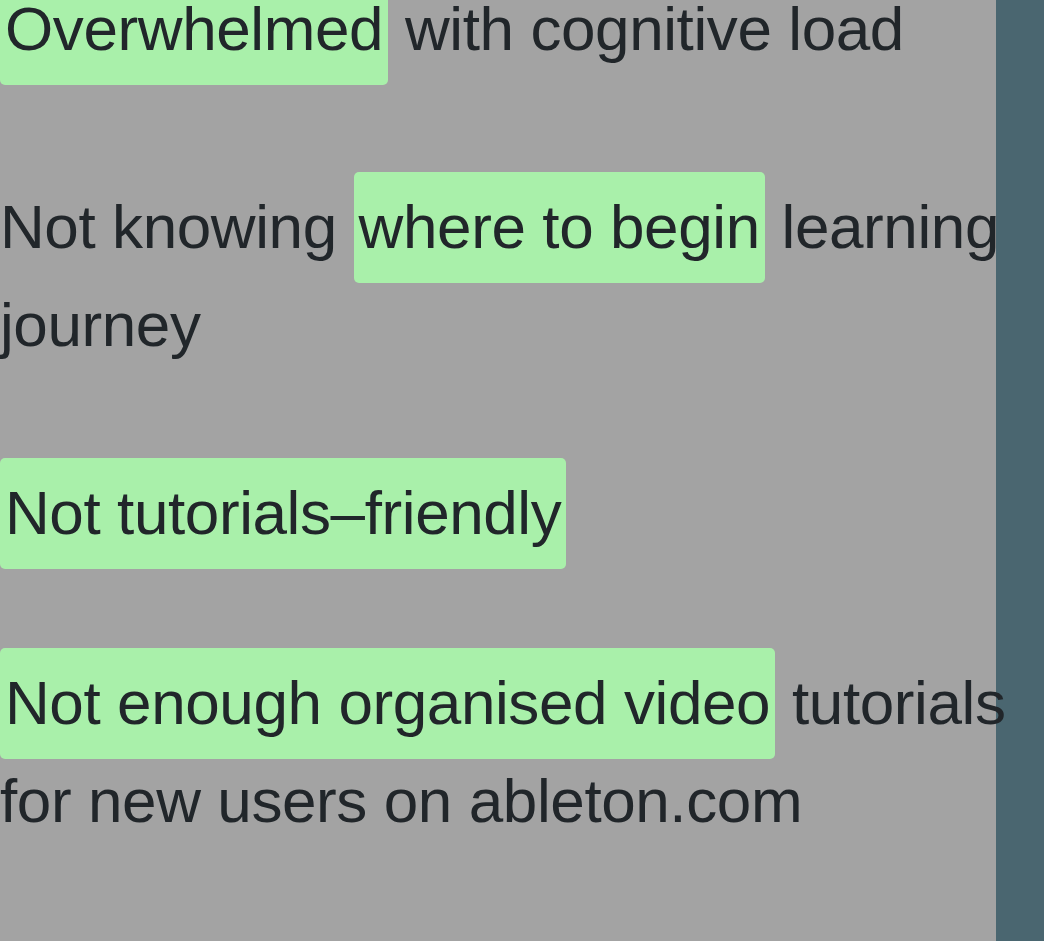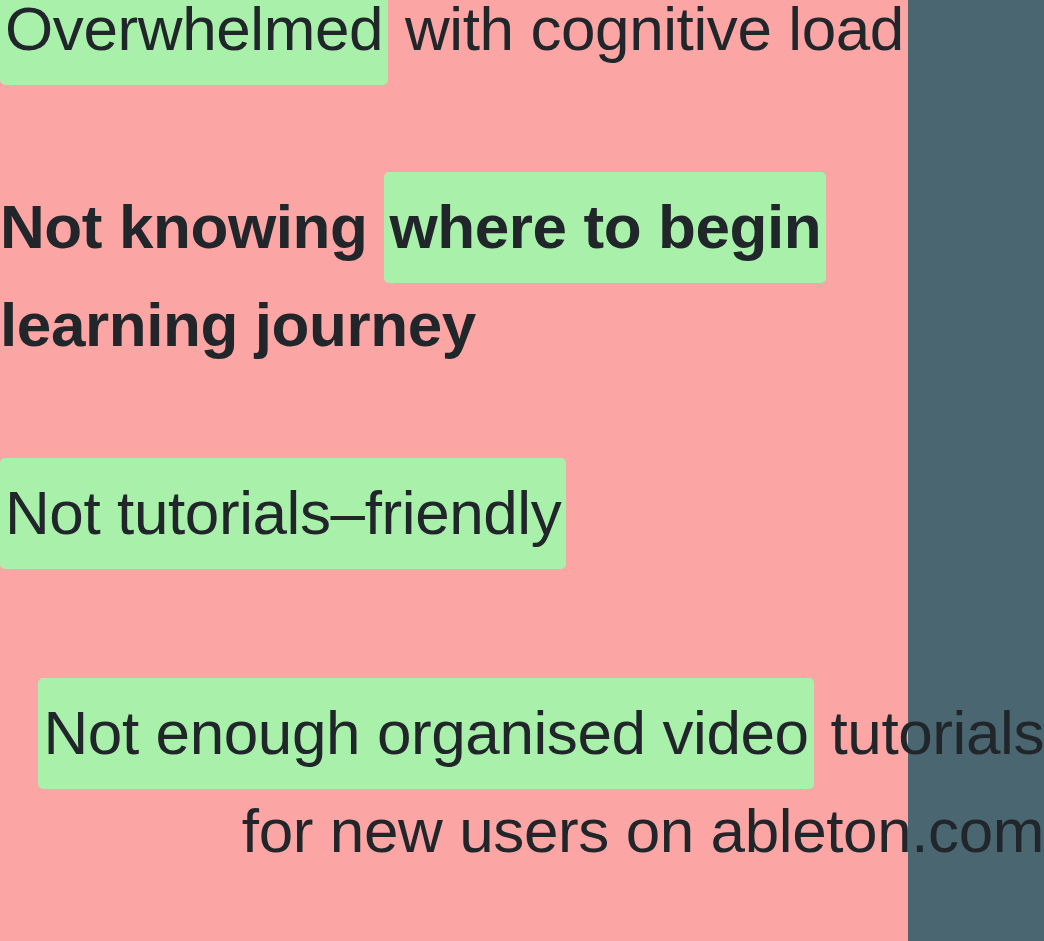--- a/index.html
+++ b/index.html
@@ -10,44 +10,44 @@
   body {
     width: 1044px;
     height: 941px;
     background: #4a6670;
     font-family: "Liberation Sans", sans-serif;
     overflow: hidden;
   }
 
   #board {
     position: relative;
-    width: 908px;
+    width: 996px;
     height: 941px;
-    background: #fca5a5;
+    background: #a3a3a3;
     box-sizing: border-box;
   }
 
   .statement {
     position: absolute;
     left: 0;
     width: 1044px;
     font-size: 62px;
     line-height: 98px;
     font-weight: 400;
     letter-spacing: -0.4px;
     color: #21262a;
     word-spacing: 0px;
     white-space: normal;
   }
 
   
   .s1 { top: -20px; }
-  .s2 { top: 178px; font-weight: bold; }
+  .s2 { top: 178px; }
   .s3 { top: 464px; }
-  .s4 { top: 684px; text-align: right; }
+  .s4 { top: 654px; }
 
   .hl {
     display: inline;
     background-color: #a9f0aa;
     border-radius: 5px;
     box-decoration-break: clone;
     -webkit-box-decoration-break: clone;
     padding: 20px 5px 22px 5px;
     color: #21262a;
   }

